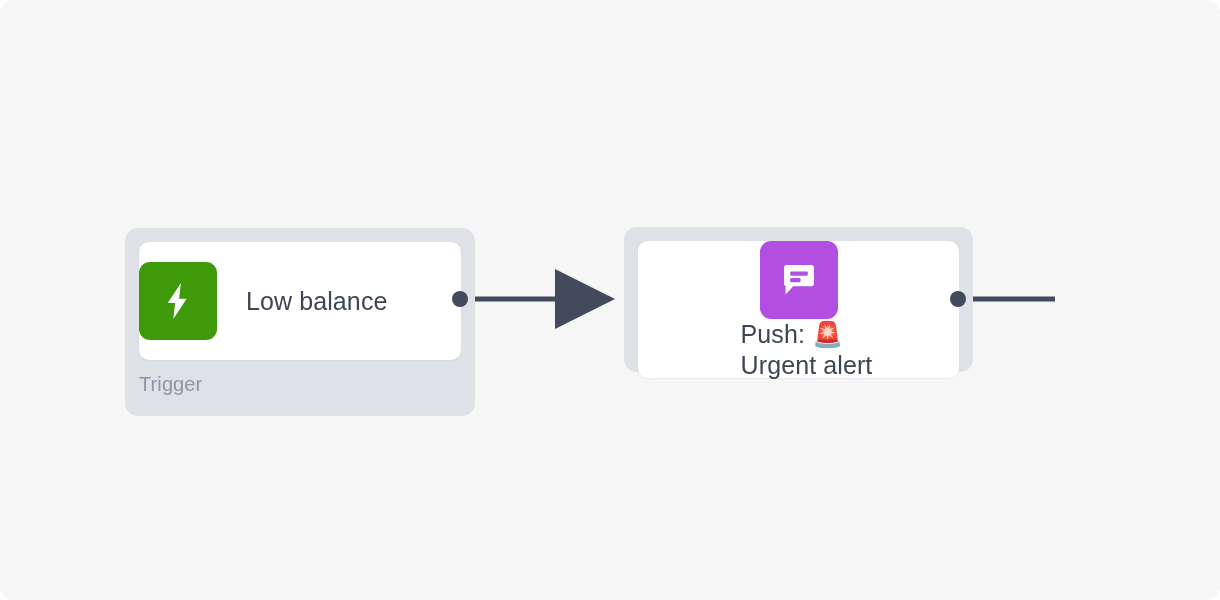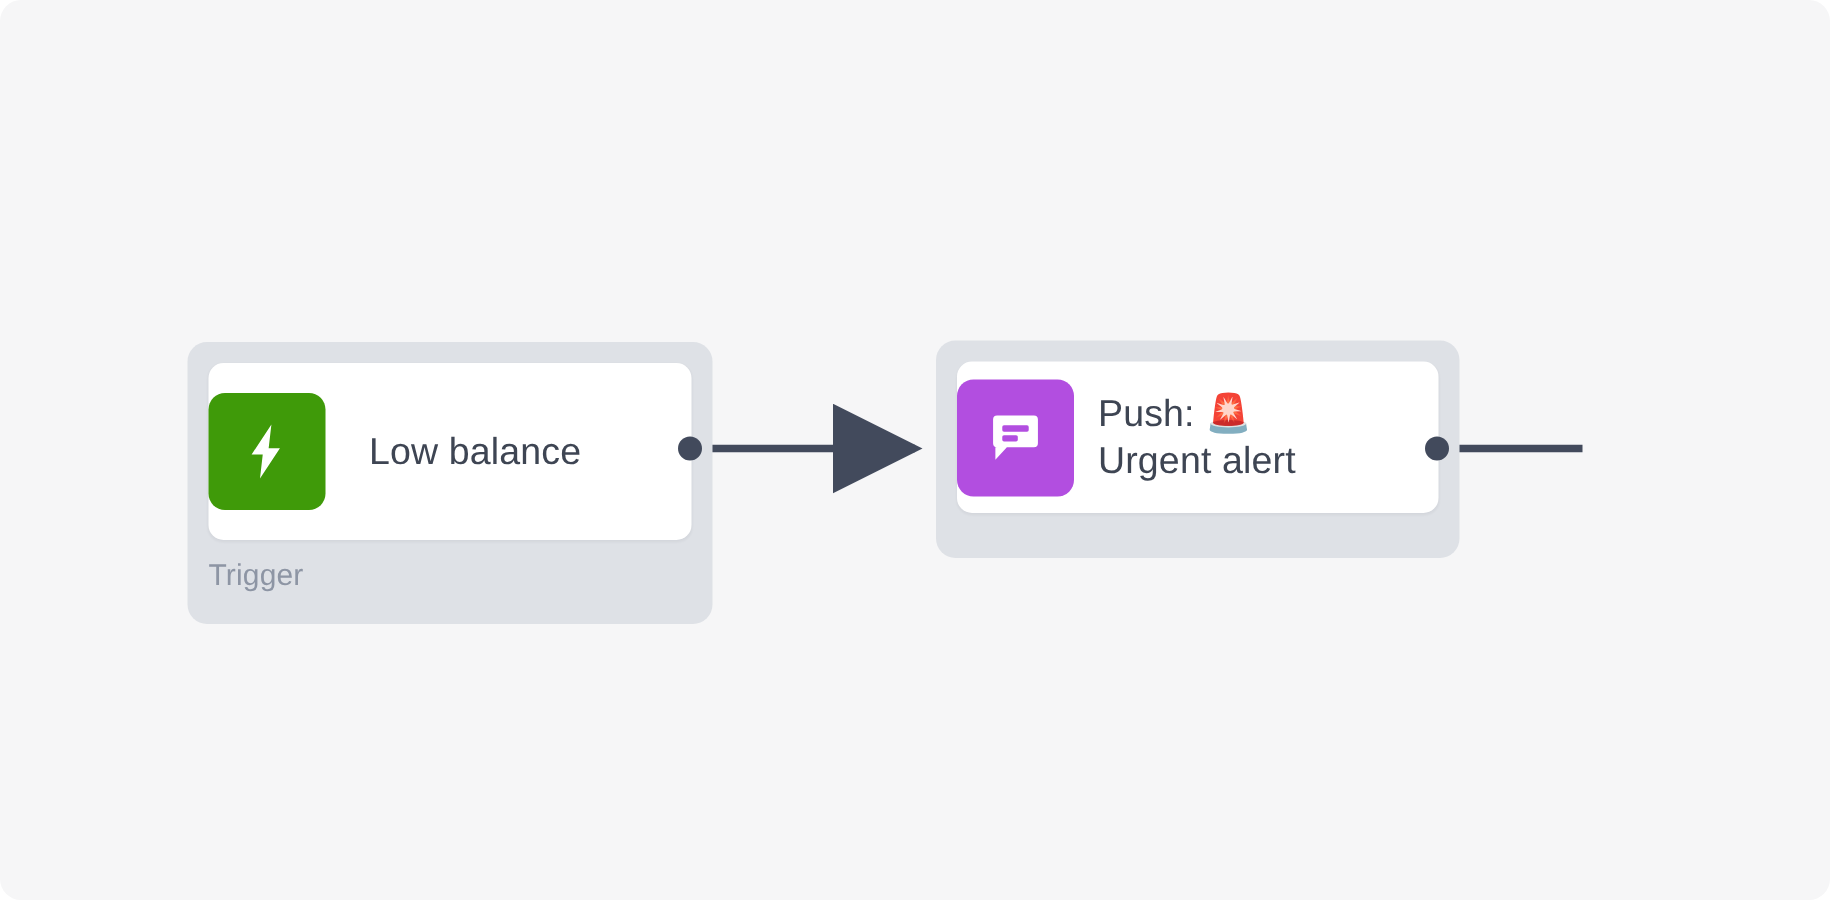--- a/index.html
+++ b/index.html
@@ -89,21 +89,21 @@
   }
 
   
   #node-trigger { left: 125px; top: 228px; width: 350px; height: 188px; }
   #node-trigger .node-card { left: 14px; top: 14px; width: 322px; height: 118px; gap: 13px; }
   #node-trigger .node-footer { left: 14px; top: 144px; }
   #port-trigger-out { left: 452px; top: 291px; }
 
   
   #node-push { left: 624px; top: 227px; width: 349px; height: 145px; }
-  #node-push .node-card { left: 14px; top: 14px; width: 321px; height: 101px; }
+  #node-push .node-card { left: 14px; top: 14px; width: 321px; height: 137px; flex-direction: column; }
   #port-push-out { left: 950px; top: 291px; }
 </style>
 </head>
 <body>
 
 <div id="canvas">
 
   <svg id="wires" viewBox="0 0 1220 600" width="1220" height="600">
     <defs>
       <marker id="arrow" viewBox="0 0 12 12" refX="11" refY="6" markerWidth="12" markerHeight="12" orient="auto-start-reverse">

